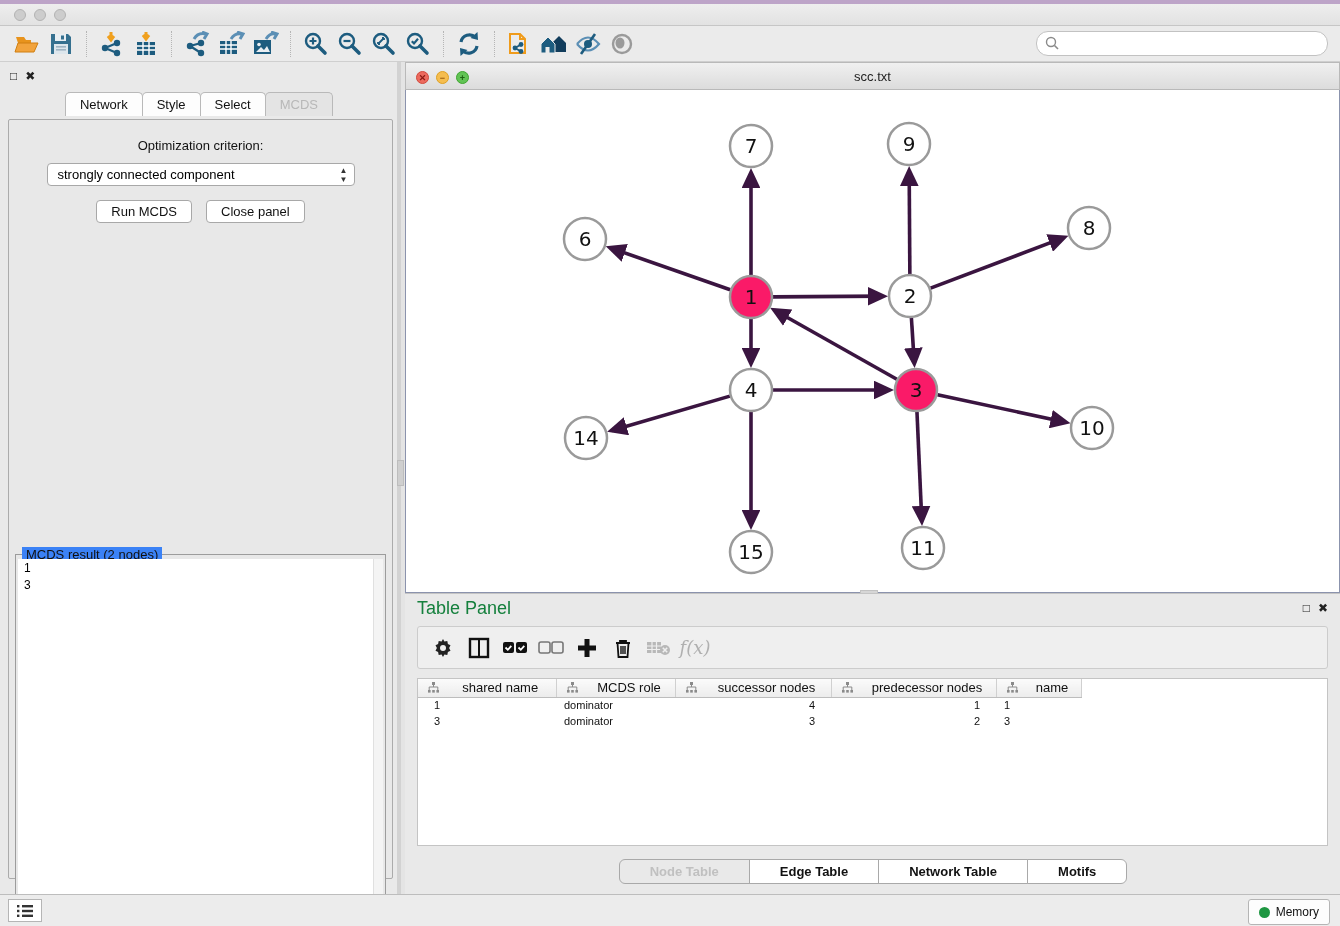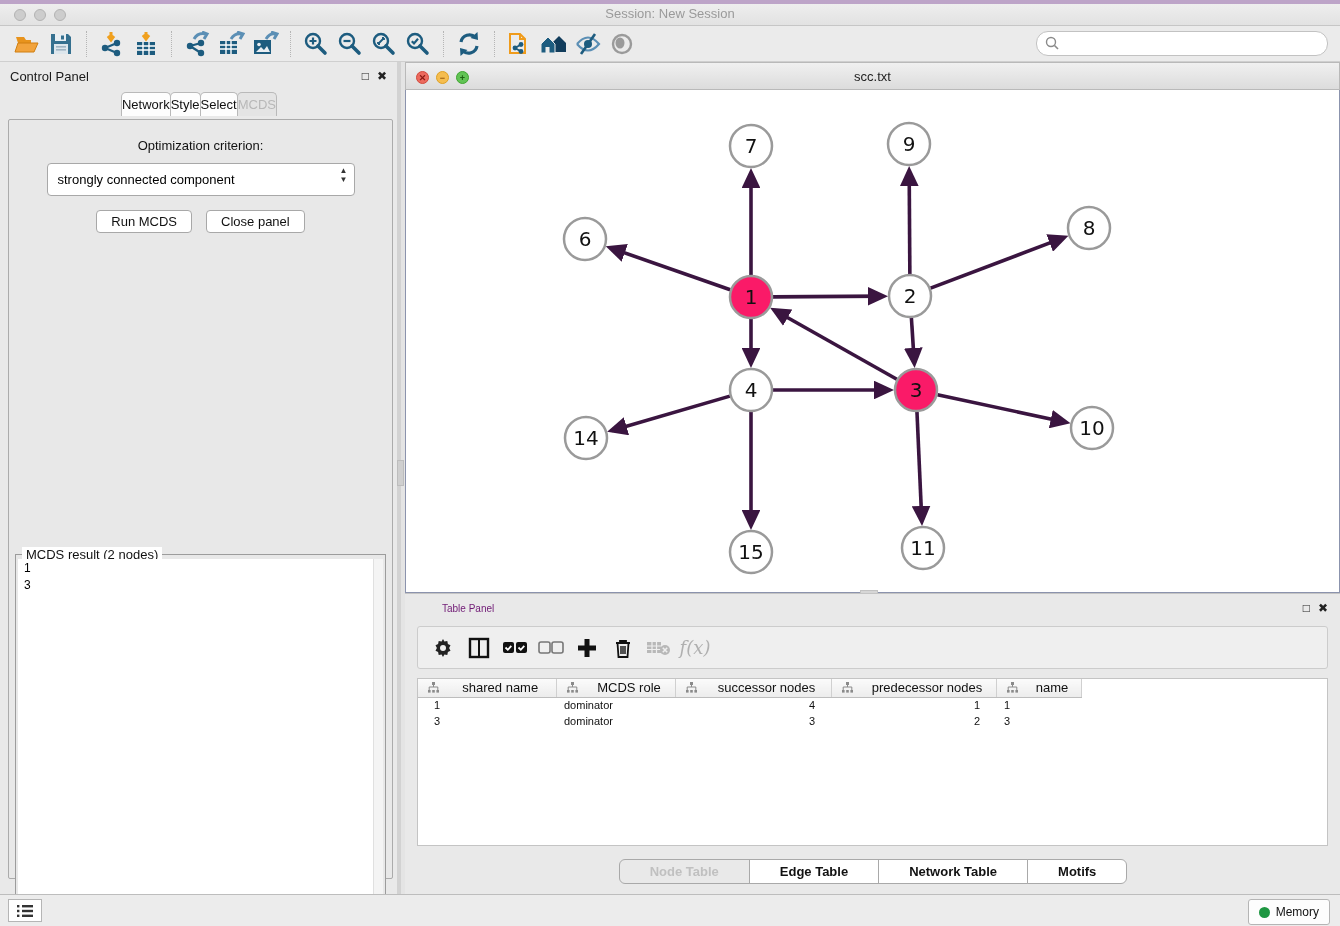--- a/index.html
+++ b/index.html
@@ -23,33 +23,33 @@
     border:1px solid #c2c2c2; border-radius:12px; display:flex; align-items:center; padding-left:8px; }
   #search-wrap input { border:none; outline:none; flex:1; height:20px; font-size:12px; background:transparent; }
 
   
   #control-panel { left:0; top:62px; width:401px; height:832px; background:#e9e9e9; border-right:4px solid #d2d2d2; }
   #cp-header { height:28px; display:flex; align-items:center; padding:0 10px; }
   #cp-header .cp-title { font-size:13px; color:#1a1a1a; flex:1; }
   .win-btns { display:flex; gap:8px; }
   .win-btn { font-size:12px; color:#222; cursor:pointer; line-height:12px; }
   #cp-tabs { display:flex; justify-content:center; margin-top:2px; position:relative; z-index:2; }
-  .cp-tab { font-size:13px; padding:4px 0; background:#fdfdfd; border:1px solid #b9b9b9; border-bottom:none;
+  .cp-tab { font-size:13px; padding:4px 14px; background:#fdfdfd; border:1px solid #b9b9b9; border-bottom:none;
     border-radius:5px 5px 0 0; margin-right:-1px; cursor:pointer; color:#111; }
   .cp-tab.selected { background:#e4e4e4; color:#b8b8b8; }
   #cp-inner { position:absolute; left:8px; top:57px; width:385px; height:760px; background:#e8e8e8;
     border:1px solid #ababab; border-radius:2px; }
   #opt-label { text-align:center; margin-top:18px; font-size:13px; color:#111; }
-  #opt-select { position:relative; margin:10px auto 0; width:308px; height:33px; background:#fff; border:1px solid #a8a8a8;
+  #opt-select { position:relative; margin:10px auto 0; width:308px; height:23px; background:#fff; border:1px solid #a8a8a8;
     border-radius:4px; font-size:13px; display:flex; align-items:center; padding-left:10px; cursor:pointer; }
   #opt-select .stepper { position:absolute; right:6px; top:2px; font-size:8px; color:#333; line-height:9px; text-align:center; }
   #cp-buttons { display:flex; justify-content:center; gap:14px; margin-top:14px; }
   .cp-btn { font-size:13px; background:#fff; border:1px solid #a8a8a8; border-radius:4px; padding:3px 14px; cursor:pointer; color:#111; }
   #mcds-fieldset { position:absolute; left:6px; top:434px; width:371px; height:382px; border:1px solid #9c9c9c; background:#e8e8e8; }
-  #mcds-legend { position:absolute; left:6px; top:-8px; background:#ffffff; padding:0 4px; font-size:13px; color:#111;text-decoration:underline; }
+  #mcds-legend { position:absolute; left:6px; top:-8px; background:#3b82f6; padding:0 4px; font-size:13px; color:#111;text-decoration:underline; }
   #mcds-text { position:absolute; left:2px; top:4px; right:12px; bottom:2px; background:#fff; font-size:12px;
     line-height:17px; padding:1px 0 0 6px; white-space:pre; overflow:hidden; }
   #mcds-scroll { position:absolute; right:2px; top:4px; width:10px; bottom:2px; background:#f4f4f4; border-left:1px solid #e0e0e0; }
   .splitter-handle-v { position:absolute; left:397px; top:398px; width:7px; height:26px; background:#cfcfcf; border:1px solid #bdbdbd; }
 
   
   #network-window { left:405px; top:62px; width:935px; height:531px; background:#fff; }
   #net-titlebar { height:28px; background:linear-gradient(#f0f0f0,#dcdcdc); border:1px solid #b9b9b9; position:relative; }
   #net-titlebar .traffic { position:absolute; left:10px; top:8px; display:flex; gap:7px; }
   .tl { width:13px; height:13px; border-radius:50%; display:flex; align-items:center; justify-content:center;
@@ -58,21 +58,21 @@
   .tl.yellow { background:#f5bd4f; border:1px solid #dfa123; color:#985a0b; }
   .tl.green { background:#61c354; border:1px solid #3ea52f; color:#1d6311; }
   #net-title { position:absolute; left:0; right:0; top:6px; text-align:center; font-size:13px; color:#222; }
   #net-canvas { position:absolute; left:0; top:28px; width:935px; height:503px; background:#fff;
     border:1px solid #8b93ad; border-top:none; }
   .splitter-handle-h { position:absolute; left:455px; bottom:-3px; width:18px; height:6px; background:#d6d6d6; border:1px solid #c2c2c2; }
 
   
   #table-panel { left:405px; top:593px; width:935px; height:301px; background:#e9e9e9; border-top:1px solid #c4c4c4; }
   #tp-header { height:28px; display:flex; align-items:center; padding:0 12px; }
-  #tp-header .tp-title { font-size:10px; color:#701a75; flex:1;margin-left:25px; }
+  #tp-header .tp-title { font-size:18px; color:#15803d; flex:1; }
   #tp-toolbar { position:absolute; left:12px; top:32px; width:911px; height:43px; background:#efefef;
     border:1px solid #cccccc; border-radius:3px; display:flex; align-items:center; padding-left:10px; gap:6px; }
   .tpt-icon { width:30px; height:30px; display:flex; align-items:center; justify-content:center; cursor:pointer; }
   .tpt-icon.disabled { cursor:default; }
   #fx-label { font-family:"DejaVu Serif",serif; font-style:italic; font-size:18px; color:#b0b0b0; }
   #tp-table { position:absolute; left:12px; top:84px; width:911px; height:168px; background:#fff; border:1px solid #c4c4c4; overflow:hidden; }
   #tp-table table { border-collapse:collapse; font-size:11px; table-layout:fixed; }
   #tp-table th { background:linear-gradient(#fbfbfb,#ececec); border-right:1px solid #d0d0d0; border-bottom:1px solid #bdbdbd;
     font-weight:normal; font-size:13px; color:#111; height:18px; padding:0; position:relative; }
   #tp-table th .th-inner { display:flex; align-items:center; justify-content:flex-start; gap:6px; padding-left:10px; }
@@ -97,21 +97,20 @@
 </head>
 <body>
 
 <div class="abs" id="titlebar">
   <div class="purple-strip"></div>
   <div class="traffic">
     <span></span>
     <span></span>
     <span></span>
   </div>
-  <div class="title">Session: New Session</div>
 </div>
 
 <div class="abs" id="toolbar">
   <div class="tb-icon">
     <svg width="27" height="24" viewBox="0 0 27 24">
         <path d="M2 5 h8 l2 3 h5 v3 H4 Z" fill="#e8931c"></path>
         <path d="M4 11 h20 l-4 9 H1 Z" fill="#f2a33c" stroke="#d07f10"></path>
       </svg>
   </div>
   <div class="tb-icon">
@@ -239,21 +238,20 @@
     <svg width="15" height="15" viewBox="0 0 15 15">
         <circle cx="6" cy="6" r="4.5" stroke="#8a8a8a" stroke-width="1.4" fill="none"></circle>
         <path d="M9.5 9.5 L13 13" stroke="#8a8a8a" stroke-width="1.6"></path>
       </svg>
     <input type="text" placeholder="" style="">
   </div>
 </div>
 
 <div class="abs" id="control-panel">
   <div id="cp-header">
-    <span class="cp-title">Control Panel</span>
     <span class="win-btns">
       <span class="win-btn">□</span>
       <span class="win-btn">✖</span>
     </span>
   </div>
   <div id="cp-tabs">
       <div class="cp-tab">Network</div>
       <div class="cp-tab">Style</div>
       <div class="cp-tab">Select</div>
       <div class="cp-tab selected">MCDS</div>

